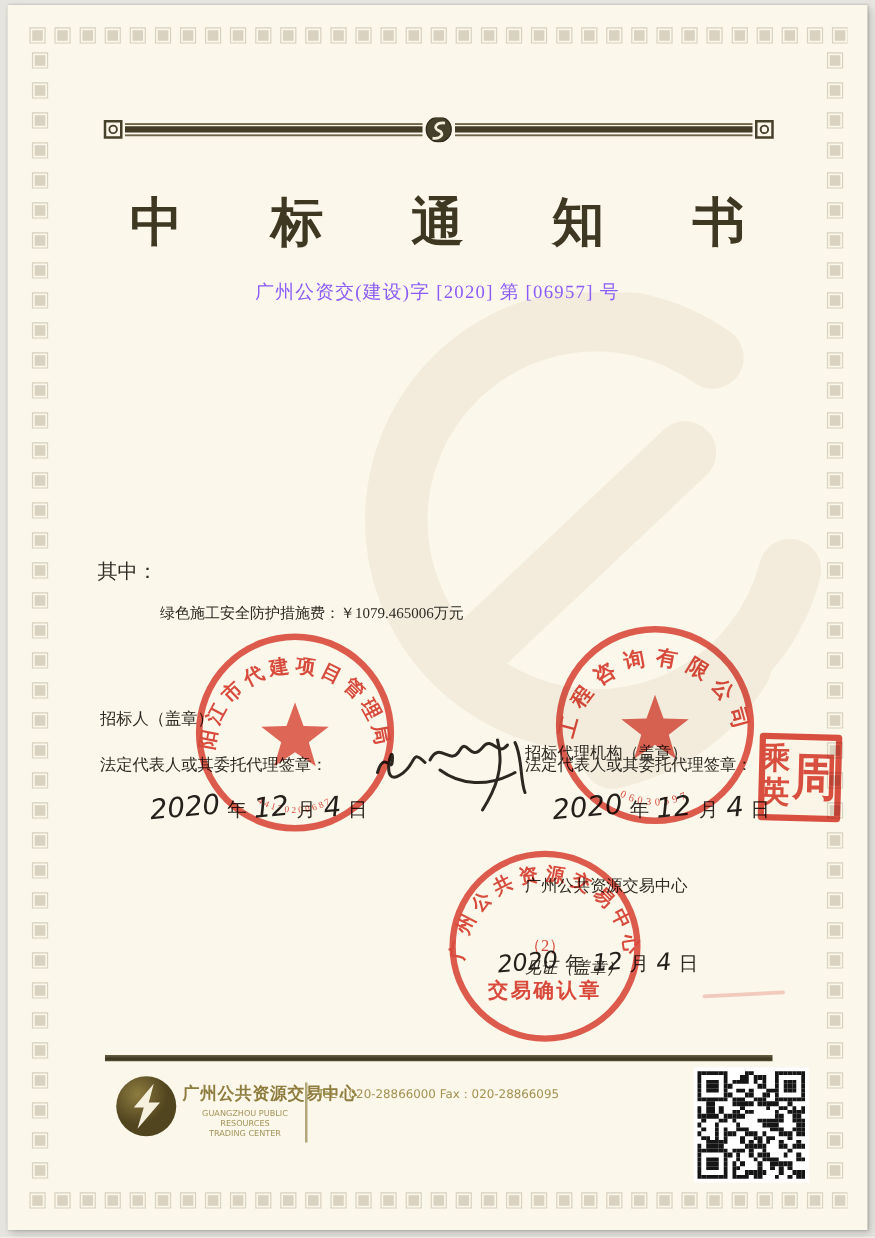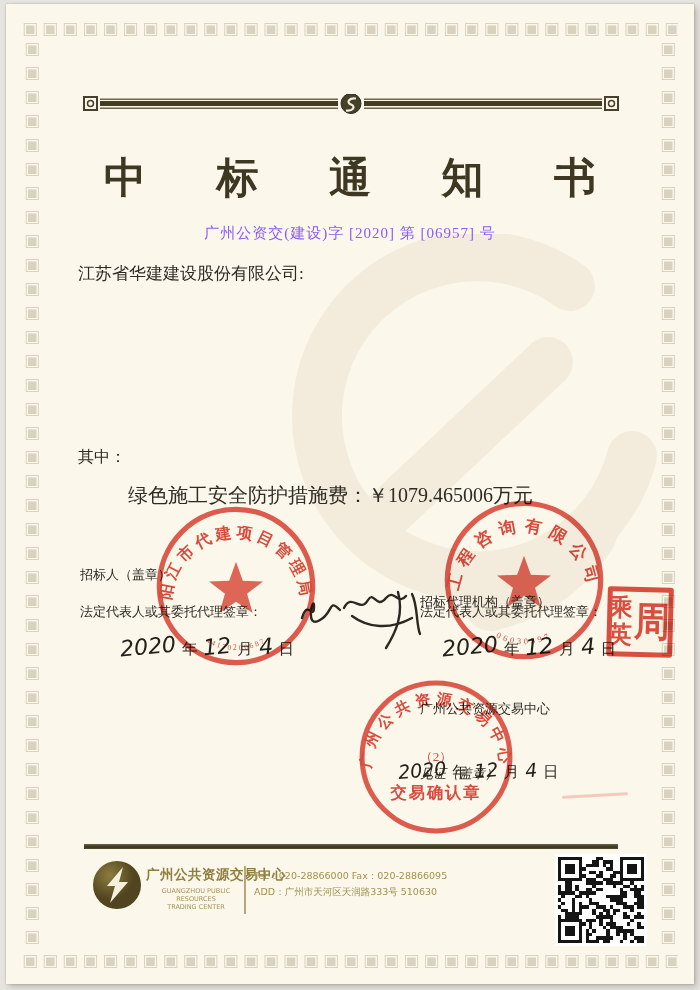--- a/index.html
+++ b/index.html
@@ -36,21 +36,21 @@
     position:absolute;left:0;right:0;top:220px;text-align:center;
     font-size:15px;color:#8b5cf6;letter-spacing:1px;
   }
   .addressee{position:absolute;left:72px;top:258px;font-size:17px;color:#2e2a23;}
   .body-par{
     position:absolute;left:72px;top:300px;width:550px;
     font-size:16.5px;line-height:33px;color:#2e2a23;text-align:justify;
     text-indent:2em;
   }
   .among{position:absolute;left:72px;top:443px;font-size:16px;color:#2e2a23;}
-  .fee{position:absolute;left:122px;top:478px;font-size:20px;color:#2e2a23;text-align:right;}
+  .fee{position:absolute;left:122px;top:478px;font-size:12px;color:#2e2a23;text-align:right;}
   .pm{position:absolute;left:122px;top:513px;font-size:16px;color:#2e2a23;}
 
   .sig-label{position:absolute;font-size:13px;color:#2e2a23;}
   .date-line{position:absolute;font-size:15.5px;color:#2e2a23;white-space:nowrap;}
   .hand{
     font-family:"DejaVu Sans",sans-serif;font-style:italic;font-size:22px;
     display:inline-block;transform:rotate(-5deg);color:#24211c;margin:0 2px;
   }
   .hand.small{font-size:19px;}
 
@@ -124,21 +124,20 @@
       <rect x="282" y="7" width="238" height="5" fill="#423c27"></rect>
       <rect x="282" y="13.5" width="238" height="1.5" fill="#6d6546"></rect>
       <circle cx="269" cy="9.5" r="10" fill="#45402a" stroke="#2e2a1b" stroke-width="1"></circle>
       <path d="M274 4.5 c-7 -1 -10 4 -5 6 c5 2 2 7 -5 6" stroke="#f3eedb" stroke-width="2.2" fill="none"></path>
     </svg>
   </div>
 
   <div class="title">中 标 通 知 书</div>
   <div class="doc-number">广州公资交(建设)字 [2020] 第 [06957] 号</div>
 
-  <div class="addressee">江苏省华建建设股份有限公司:</div>
 
   <div class="among">其中：</div>
   <div class="fee">绿色施工安全防护措施费：￥1079.465006万元</div>
 
   <div class="sig-label" style="left:74px;top:562px;">招标人（盖章）</div>
   <div class="sig-label" style="left:74px;top:599px;">法定代表人或其委托代理签章：</div>
   <div class="date-line" style="left:112px;top:630px;">
     <span class="hand">2020</span>
     <span>年</span>
     <span class="hand">12</span>
@@ -259,21 +258,20 @@
     <div class="en">
       <div>GUANGZHOU PUBLIC RESOURCES</div>
       <div>TRADING CENTER</div>
     </div>
   </div>
 
   <div class="footer-divider"></div>
 
   <div class="footer-contacts">
     <div>TeL：020-28866000  Fax：020-28866095</div>
-    <div>ADD：广州市天河区天润路333号  510630</div>
   </div>
 
   <div class="qr">
       <div class="on"></div>
       <div class="on"></div>
       <div class="on"></div>
       <div class="on"></div>
       <div class="on"></div>
       <div class="on"></div>
       <div class="on"></div>

